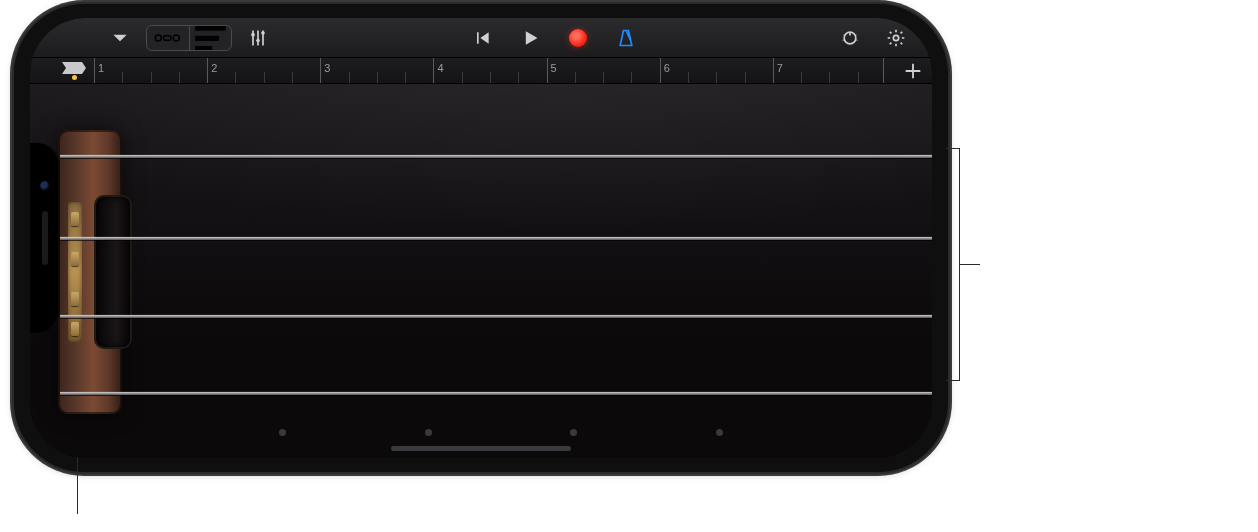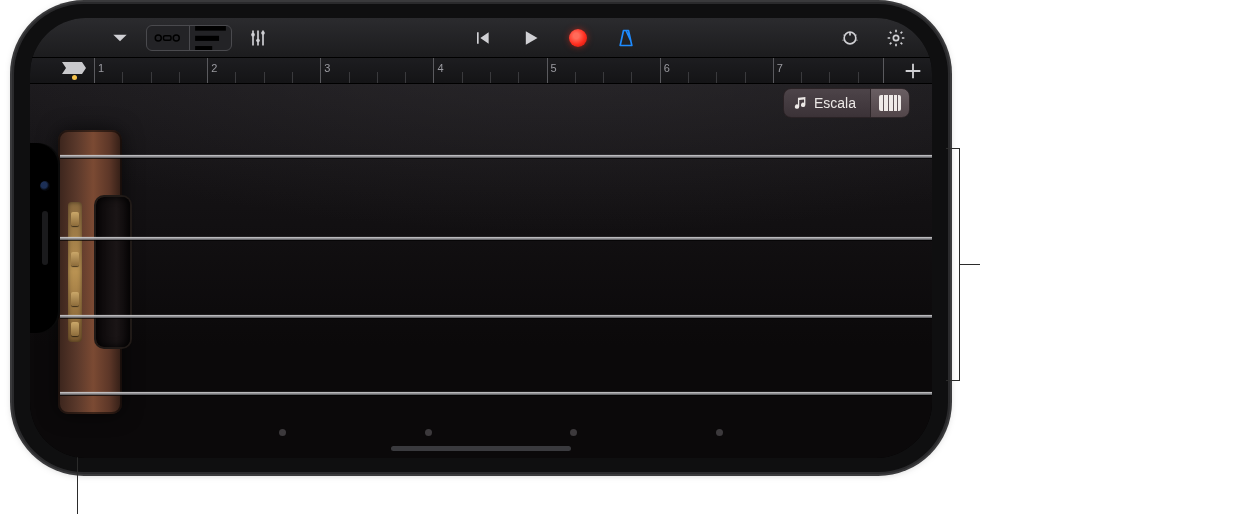--- a/index.html
+++ b/index.html
@@ -421,31 +421,20 @@
             <div class="bar-mark" style="left: 735.429px; top: 14px;"></div>
             <div class="bar-mark" style="left: 763.714px; top: 14px;"></div>
           </div>
         <div class="ruler-add">
           <svg viewBox="0 0 24 24">
               <path stroke="currentColor" stroke-width="2" d="M12 4v16M4 12h16"></path>
             </svg>
         </div>
       </div>
 
-      <div class="view-tabs">
-        <div class="tab-scale">
-          <svg viewBox="0 0 16 16">
-              <path fill="currentColor" d="M5 2l8-1v9a2.5 2.5 0 11-1.5-2.3V4L6 4.7V12a2.5 2.5 0 11-1.5-2.3V2z"></path>
-            </svg>
-          <span>Escala</span>
-        </div>
-        <div class="tab-keys" title="keyboard-layout">
-          <div class="keys"></div>
-        </div>
-      </div>
 
       <div class="instrument">
         <div class="soundboard">
           <div class="tuning-plate">
             <div class="peg p1"></div>
             <div class="peg p2"></div>
             <div class="peg p3"></div>
             <div class="peg p4"></div>
           </div>
           <div class="soundhole"></div>

